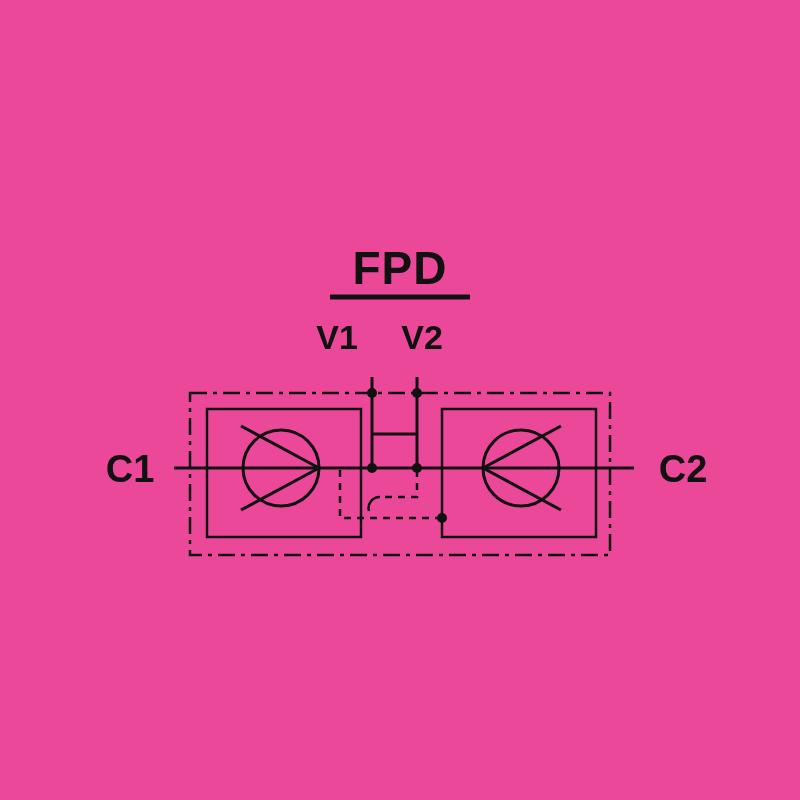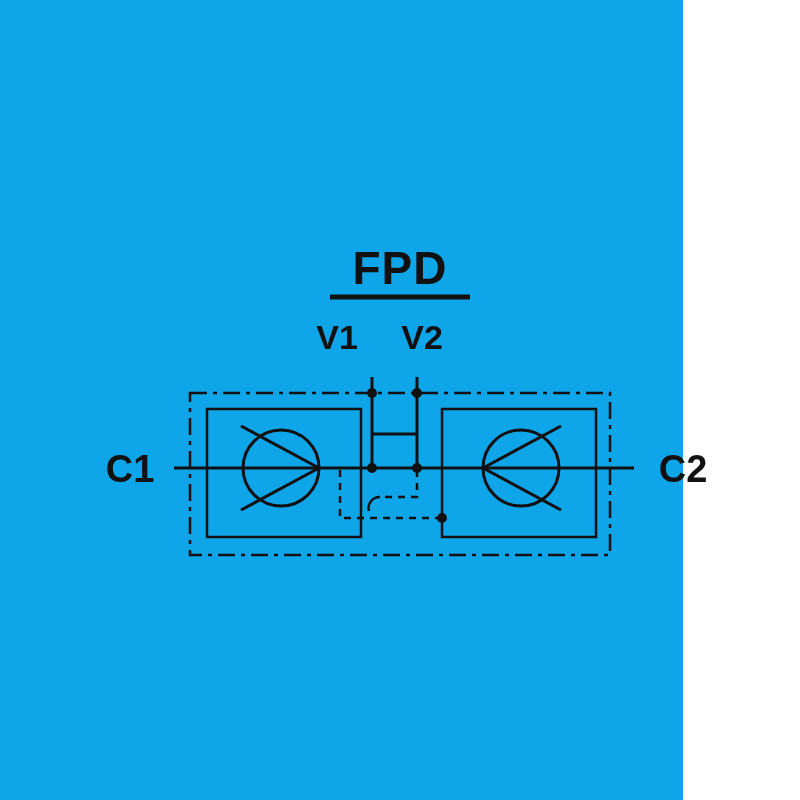--- a/index.html
+++ b/index.html
@@ -4,23 +4,23 @@
 <style>
   html, body {
     margin: 0;
     padding: 0;
     width: 800px;
     height: 800px;
     background: #ffffff;
   }
   .stage {
     position: relative;
-    width: 683px;
+    width: 800px;
     height: 800px;
-    background: #0ea5e9;
+    background: #ec4899;
     font-family: "Liberation Sans", sans-serif;
   }
   svg { display: block; }
   svg text {
     font-family: "Liberation Sans", sans-serif;
     font-weight: bold;
     fill: #111111;
   }
   .t-title { font-size: 46px; letter-spacing: 1px; }
   .t-port  { font-size: 34px; }

